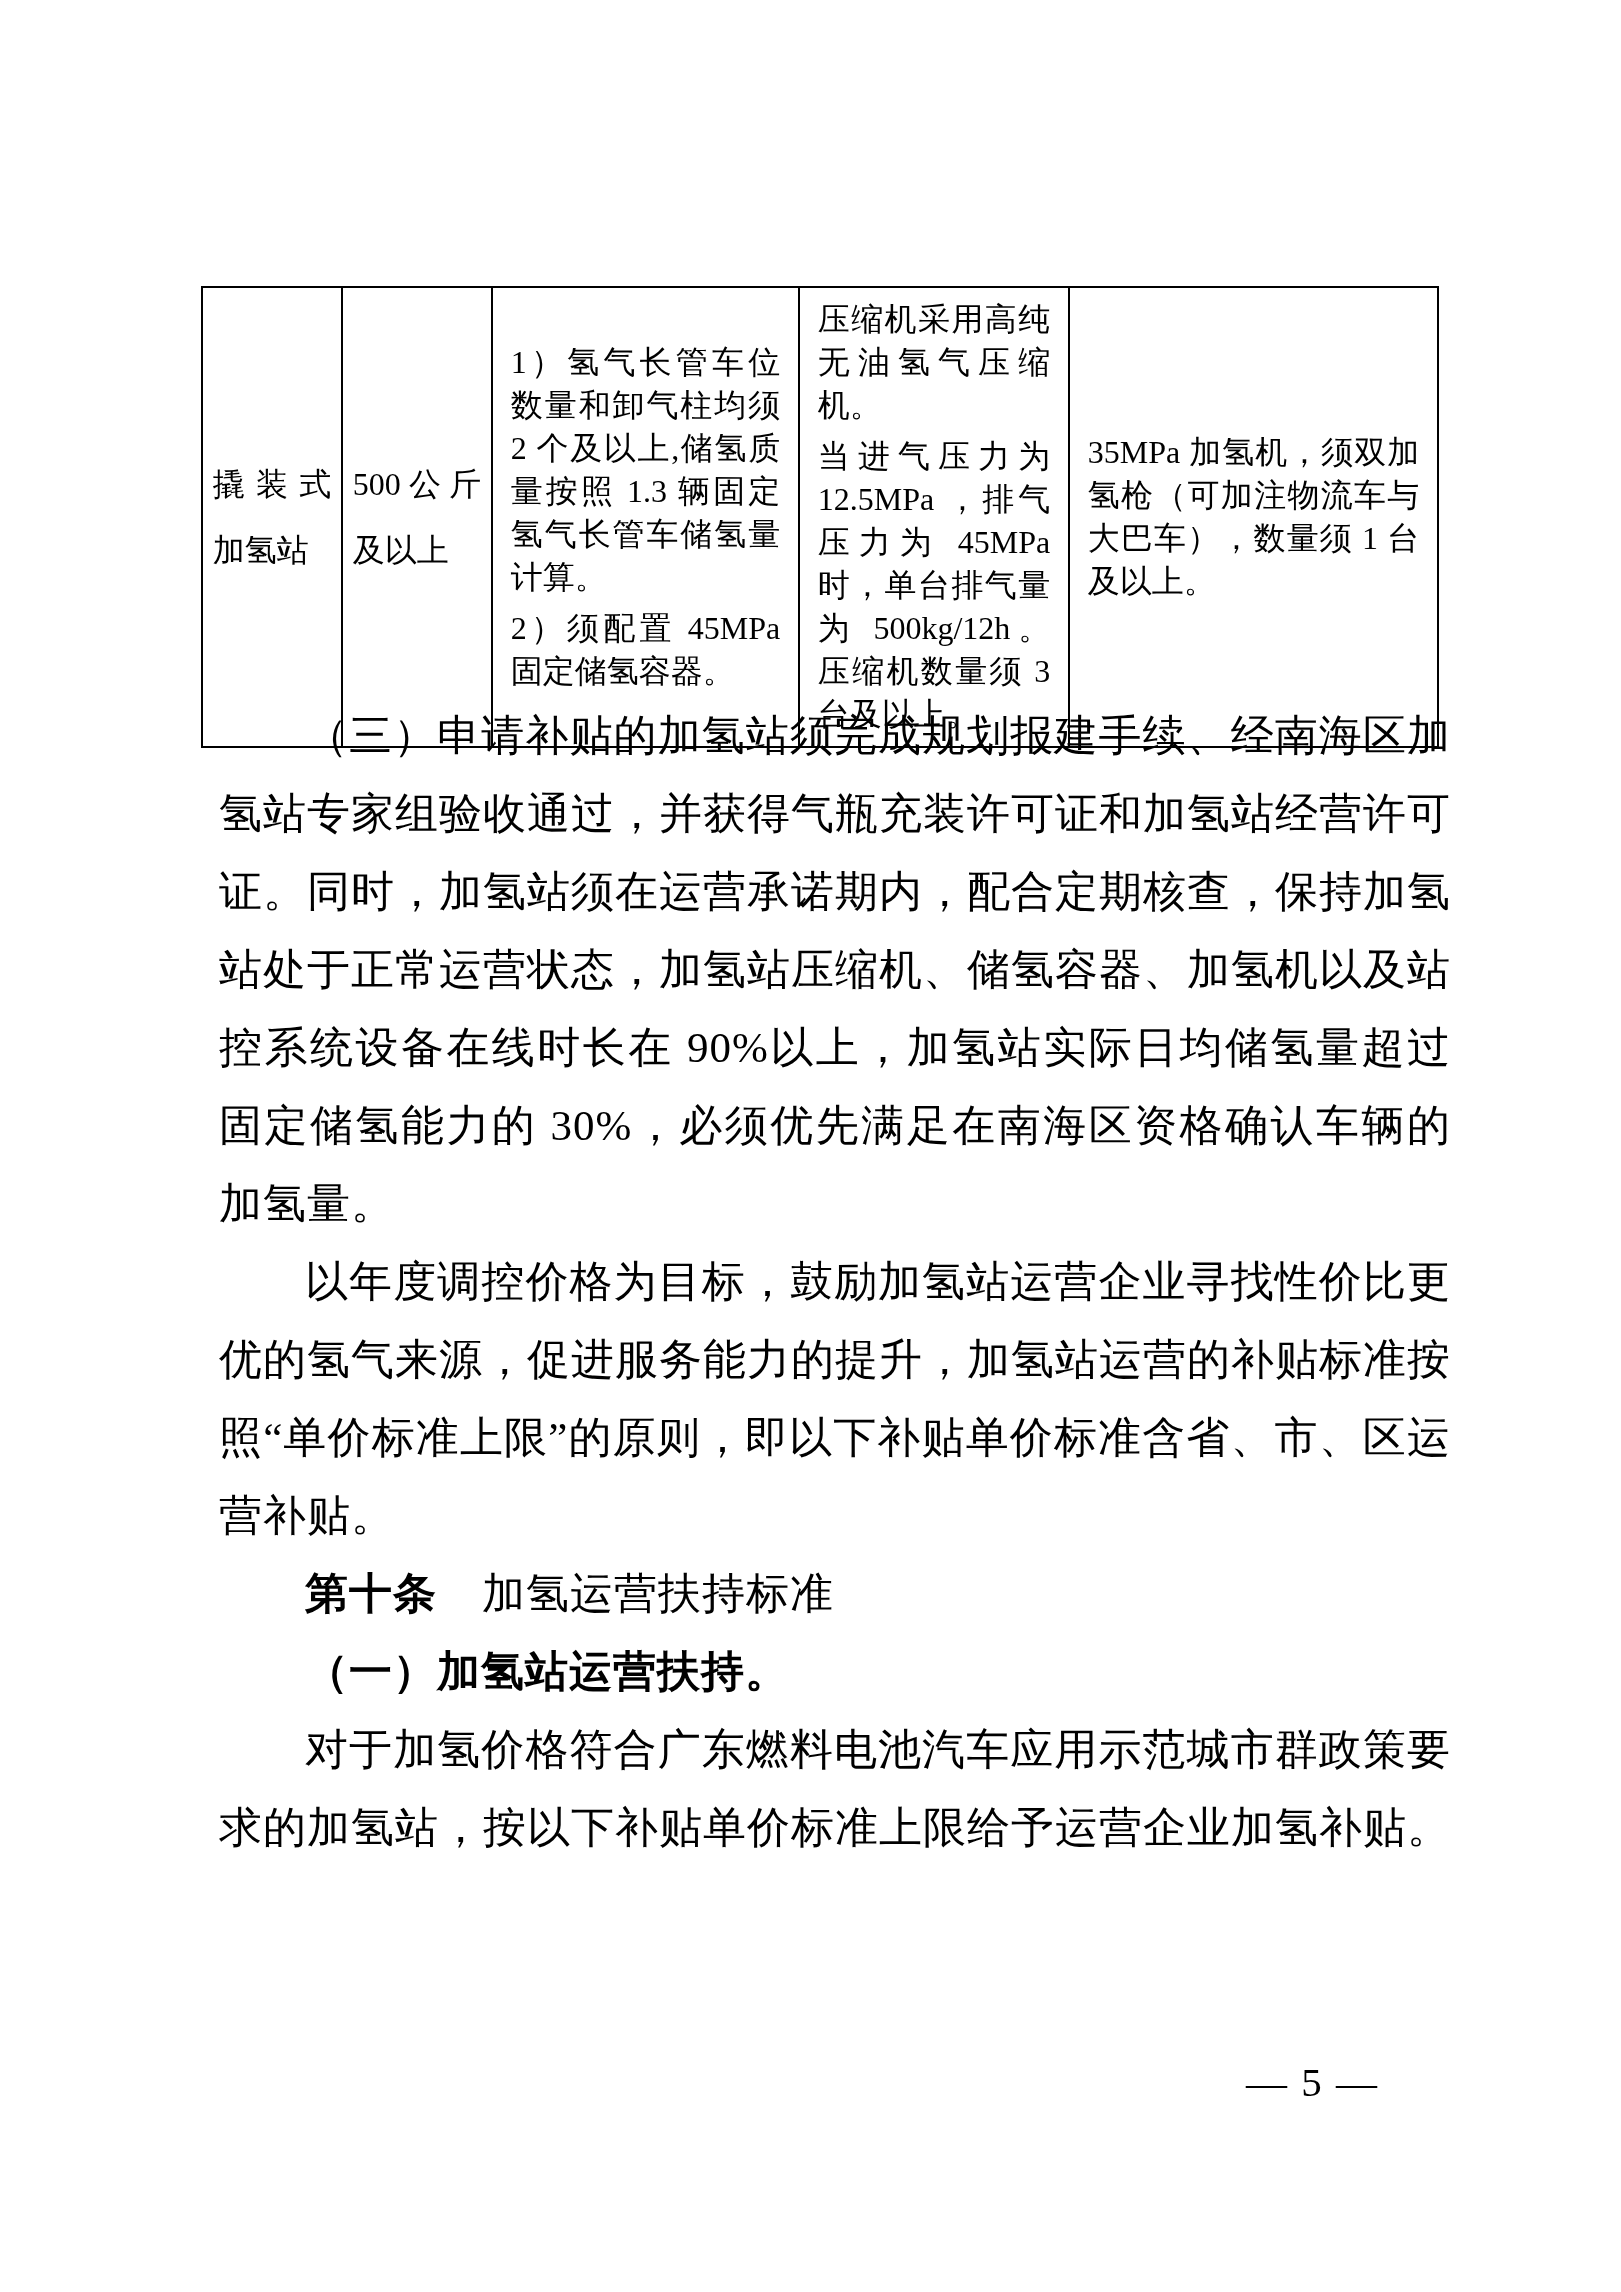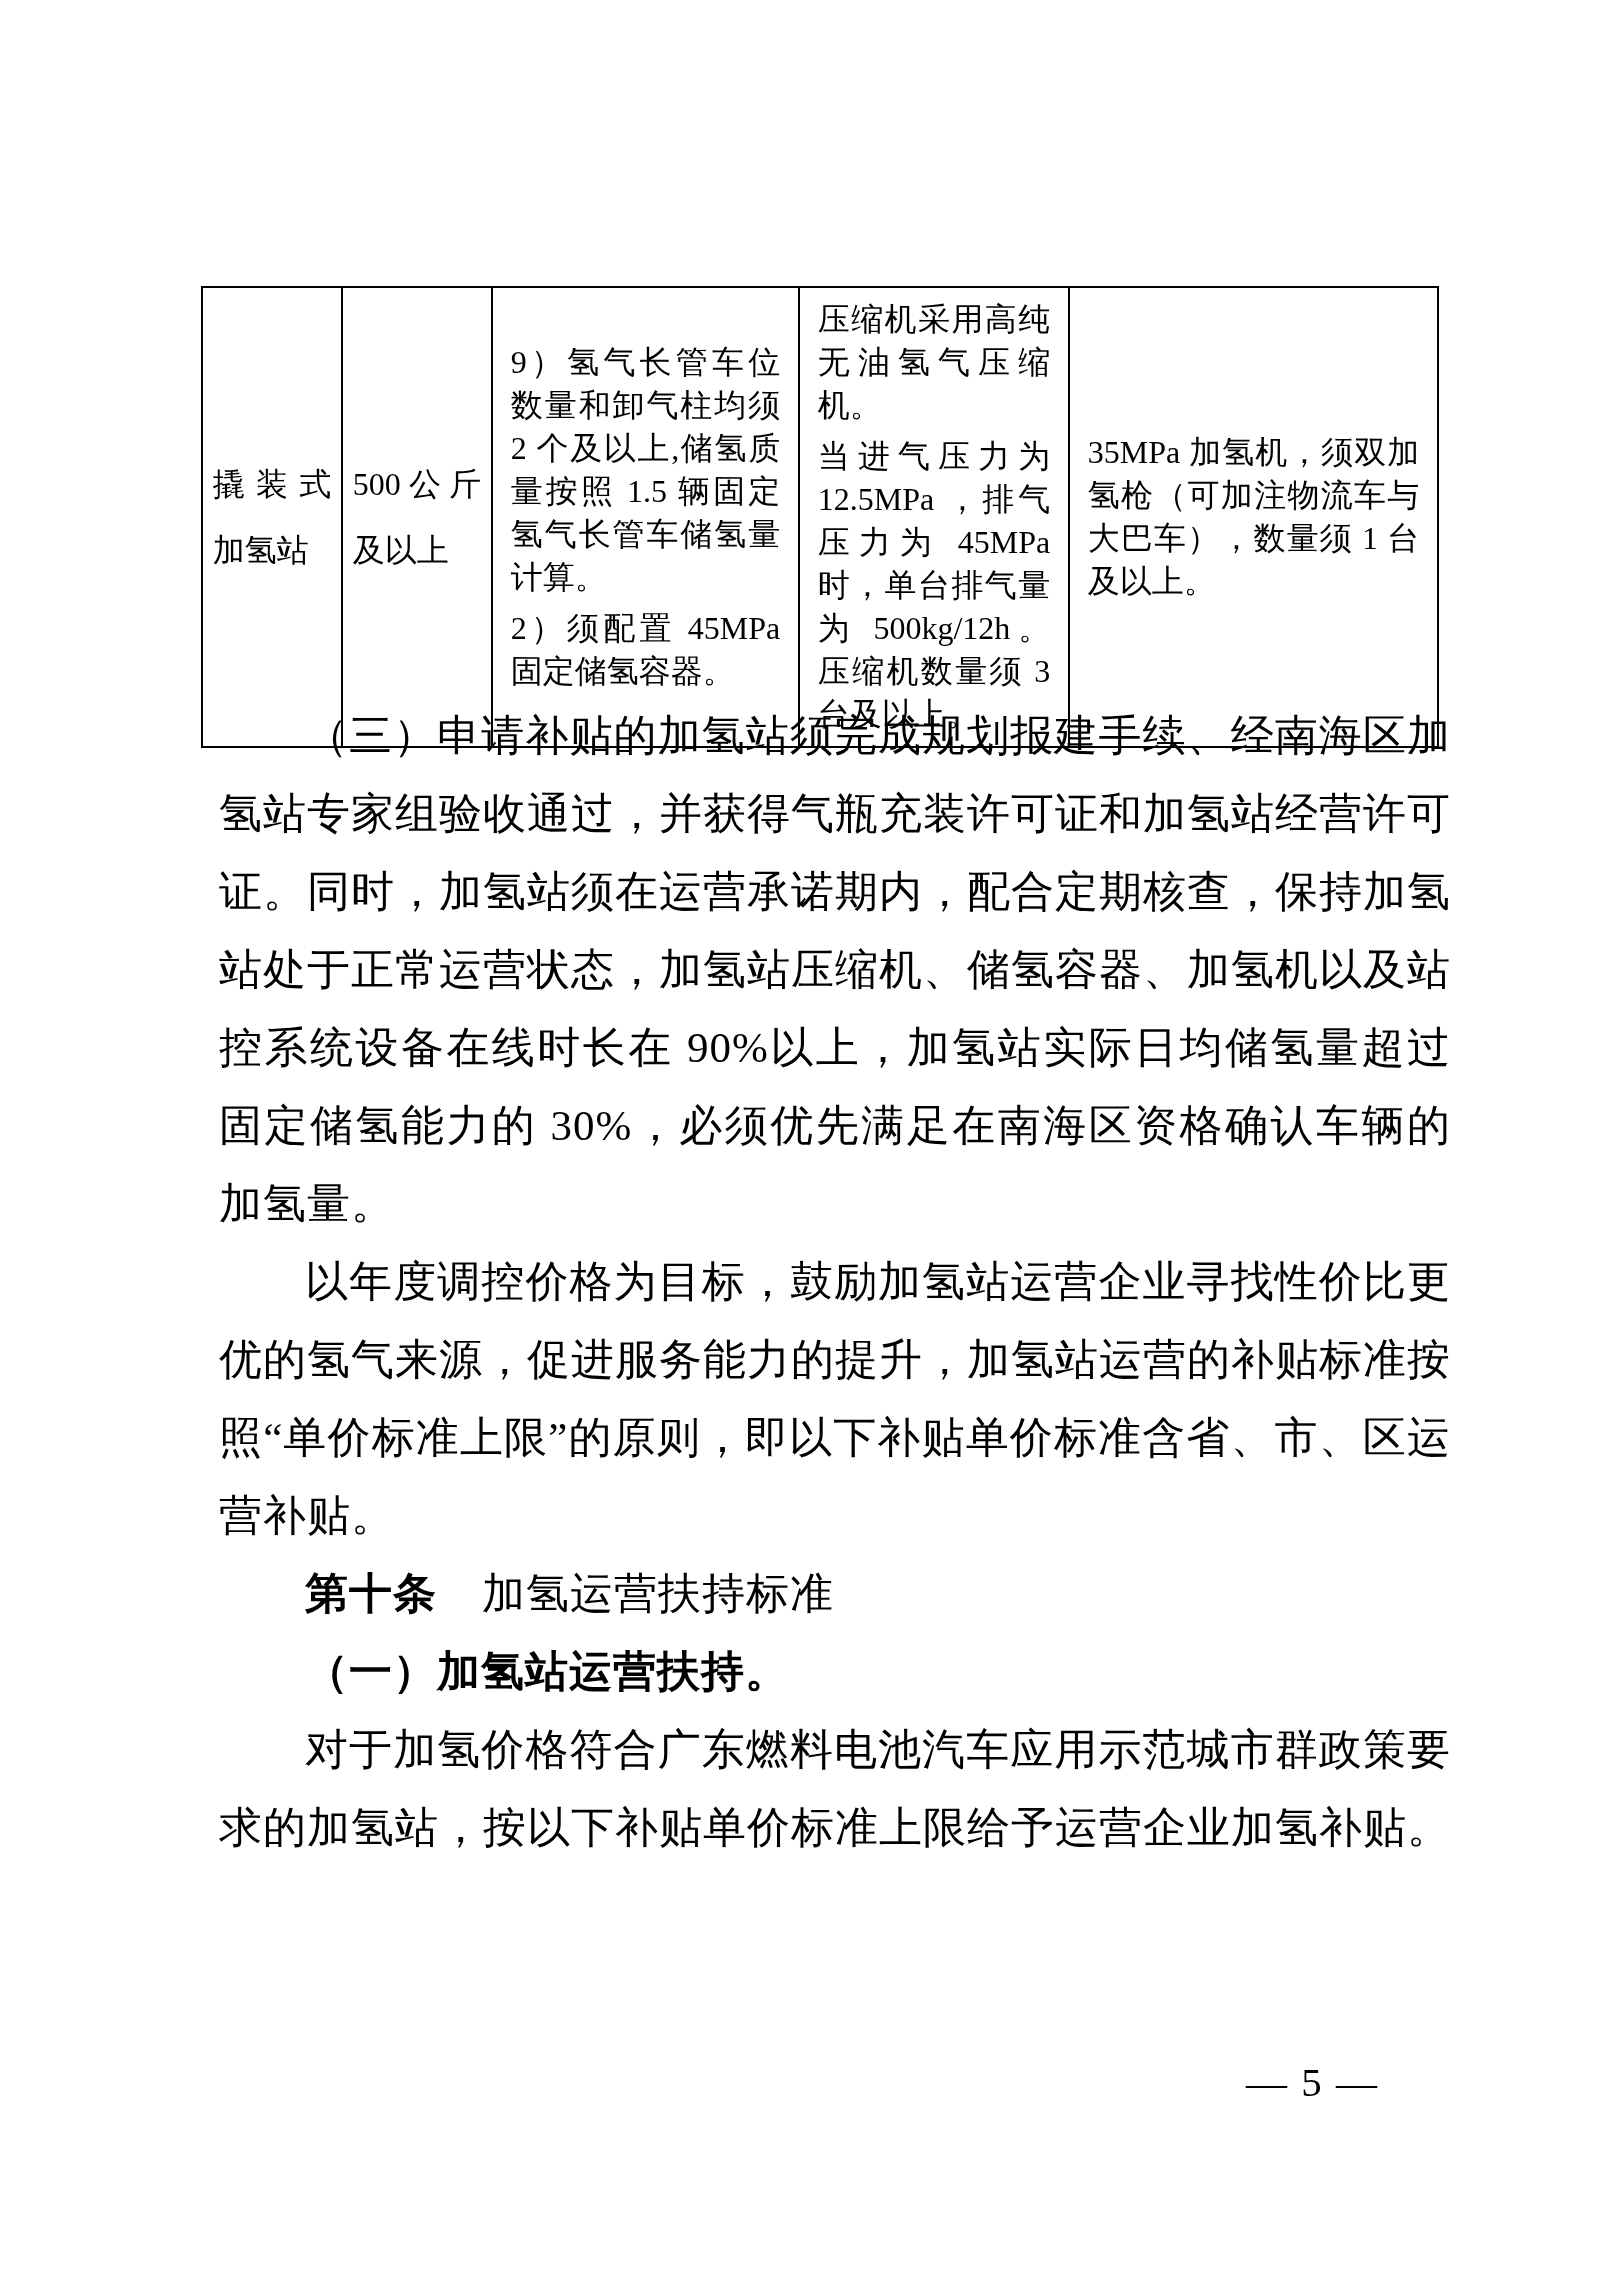--- a/index.html
+++ b/index.html
@@ -89,21 +89,21 @@
       <col style="width:150px">
       <col style="width:307px">
       <col style="width:270px">
       <col style="width:369px">
     </colgroup>
     <tbody>
       <tr>
         <td class="center">撬装式加氢站</td>
         <td class="center">500公斤及以上</td>
         <td>
-          <p>9）氢气长管车位数量和卸气柱均须 2 个及以上,储氢质量按照 1.5 辆固定氢气长管车储氢量计算。</p>
+          <p>1）氢气长管车位数量和卸气柱均须 2 个及以上,储氢质量按照 1.3 辆固定氢气长管车储氢量计算。</p>
           <p>2）须配置 45MPa 固定储氢容器。</p>
         </td>
         <td class="vtop">
           <p>压缩机采用高纯无油氢气压缩机。</p>
           <p>当进气压力为 12.5MPa ，排气压力为 45MPa 时，单台排气量为 500kg/12h。压缩机数量须 3 台及以上。</p>
         </td>
         <td>
           <p>35MPa 加氢机，须双加氢枪（可加注物流车与大巴车），数量须 1 台及以上。</p>
         </td>
       </tr>

